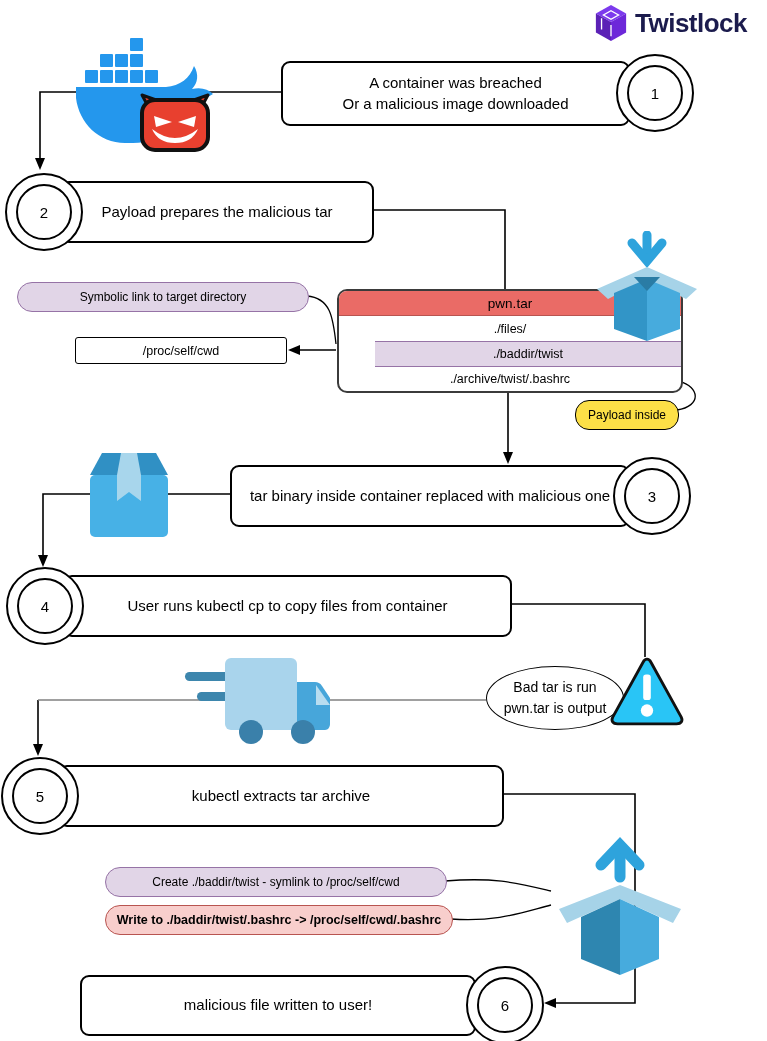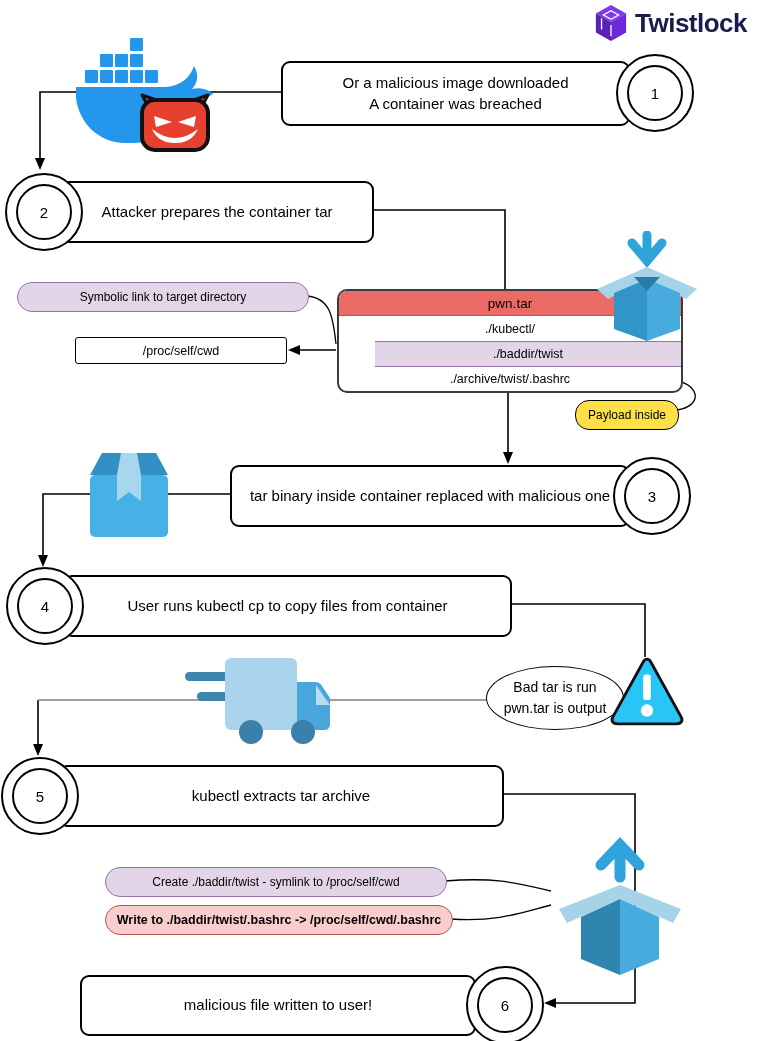--- a/index.html
+++ b/index.html
@@ -78,48 +78,48 @@
       <polygon points="2,10 18,19 18,39 2,30" fill="#5b21b6"></polygon>
       <polygon points="34,10 18,19 18,39 34,30" fill="#6d28d9"></polygon>
       <polygon points="18,7 26,11.5 18,16 10,11.5" fill="none" stroke="#fff" stroke-width="1.4"></polygon>
       <path d="M18,22 V34 M8,15 v12" stroke="#fff" stroke-width="1.4" fill="none"></path>
     </svg>
     <span class="word">Twistlock</span>
   </div>
 
   <div class="node" style="left:281px;top:61px;width:345px;height:61px;">
     <div>
+      <div>A container was breached</div>
       <div>Or a malicious image downloaded</div>
-      <div>A container was breached</div>
     </div>
   </div>
   <div class="badge" style="left:616px;top:54px;">
     <div class="in">1</div>
   </div>
 
   <div class="node" style="left:60px;top:181px;width:310px;height:58px;">
-    <div>Attacker prepares the container tar</div>
+    <div>Payload prepares the malicious tar</div>
   </div>
   <div class="badge" style="left:5px;top:173px;">
     <div class="in">2</div>
   </div>
 
   <div class="pill" style="left:17px;top:282px;width:290px;height:28px;">
     <span>Symbolic link to target directory</span>
   </div>
   <div class="cwdbox">
     <span>/proc/self/cwd</span>
   </div>
 
   <div class="tarlist">
     <div class="trow hdr">
       <span>pwn.tar</span>
     </div>
     <div class="trow w1">
-      <span>./kubectl/</span>
+      <span>./files/</span>
     </div>
     <div class="trow pur">
       <span>./baddir/twist</span>
     </div>
     <div class="trow w2">
       <span>./archive/twist/.bashrc</span>
     </div>
   </div>
 
   <div class="pill plain" style="left:575px;top:400px;width:102px;height:28px;border-radius:14px;">

